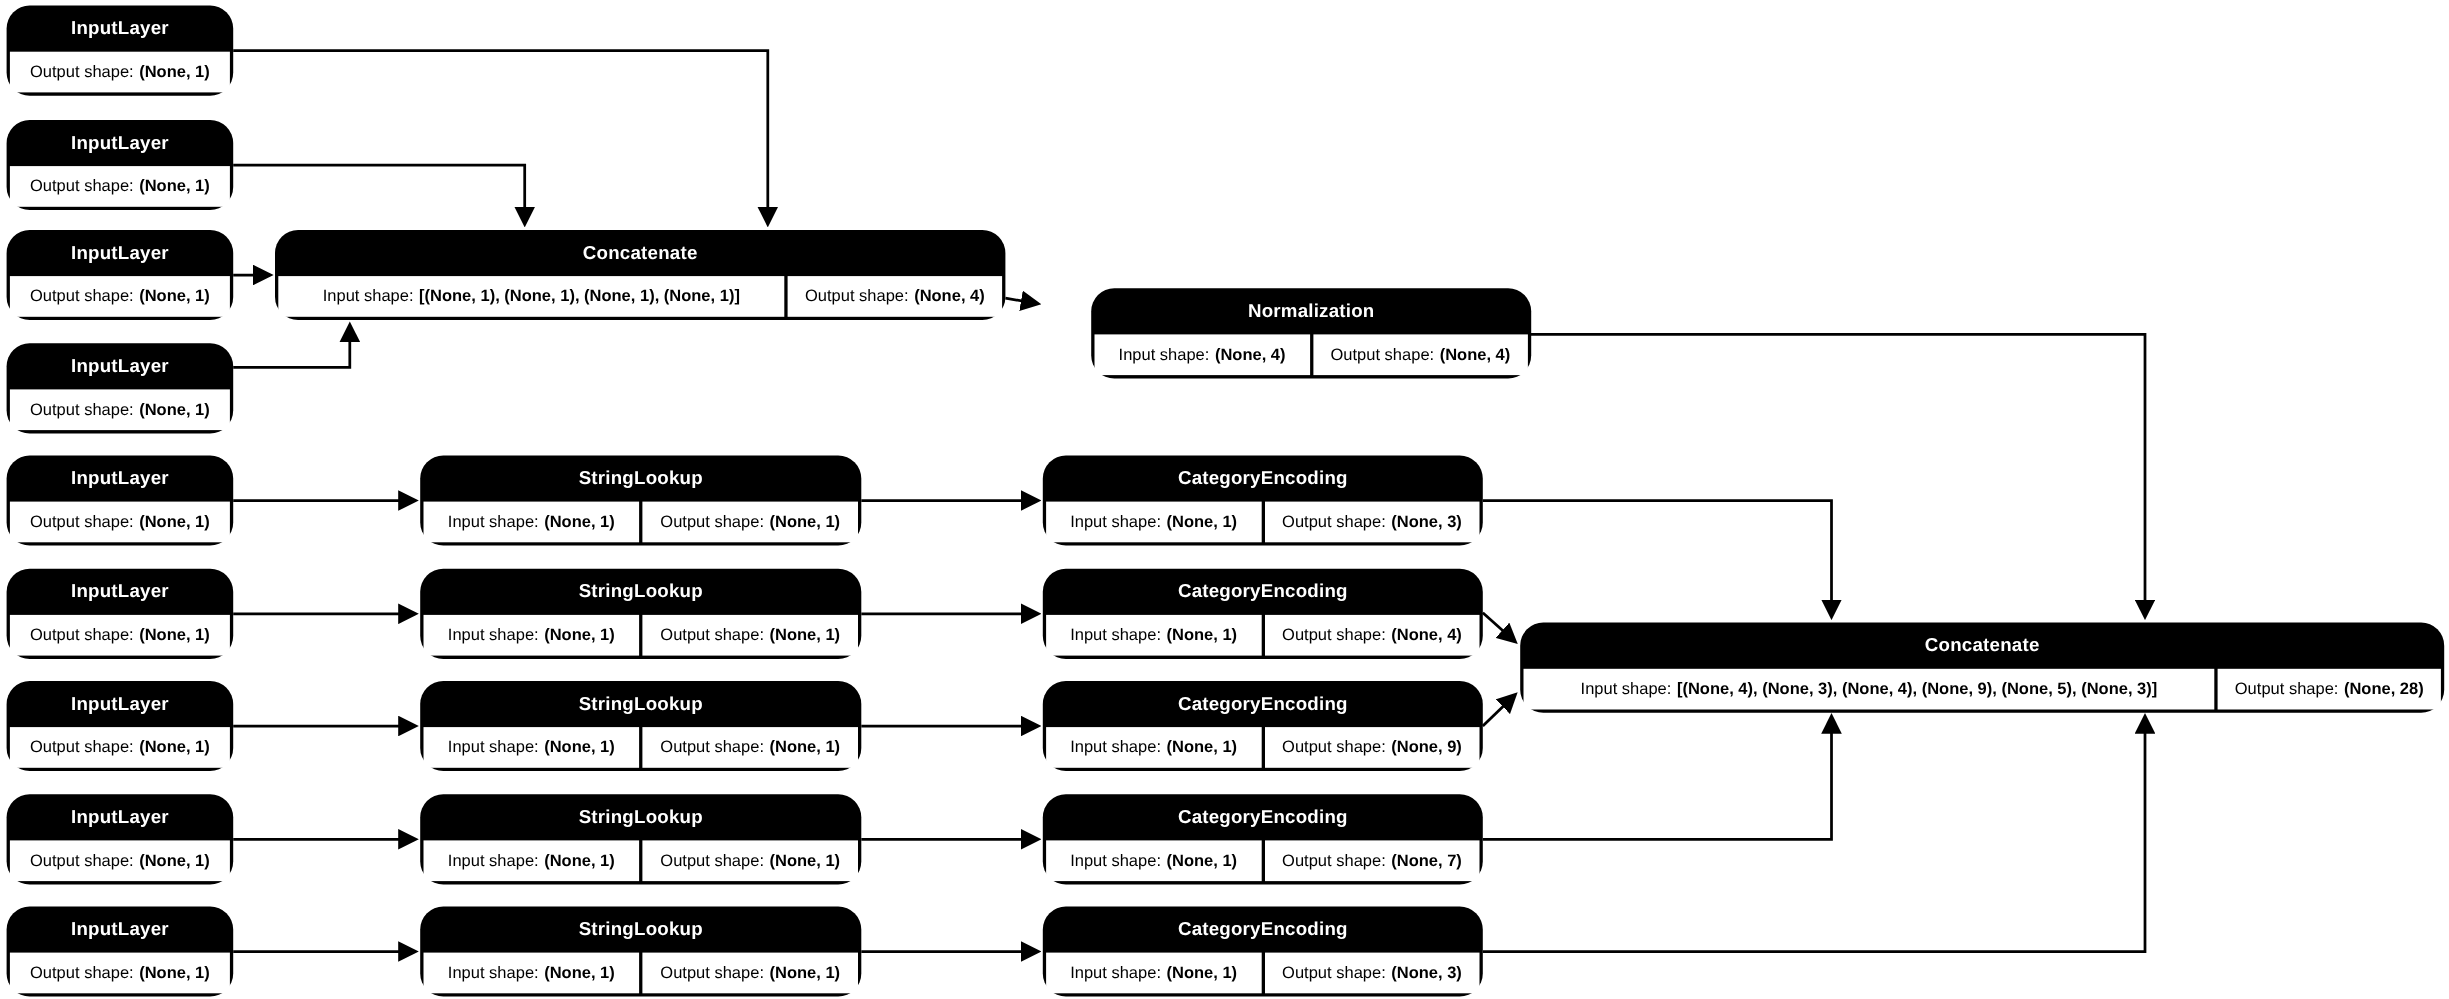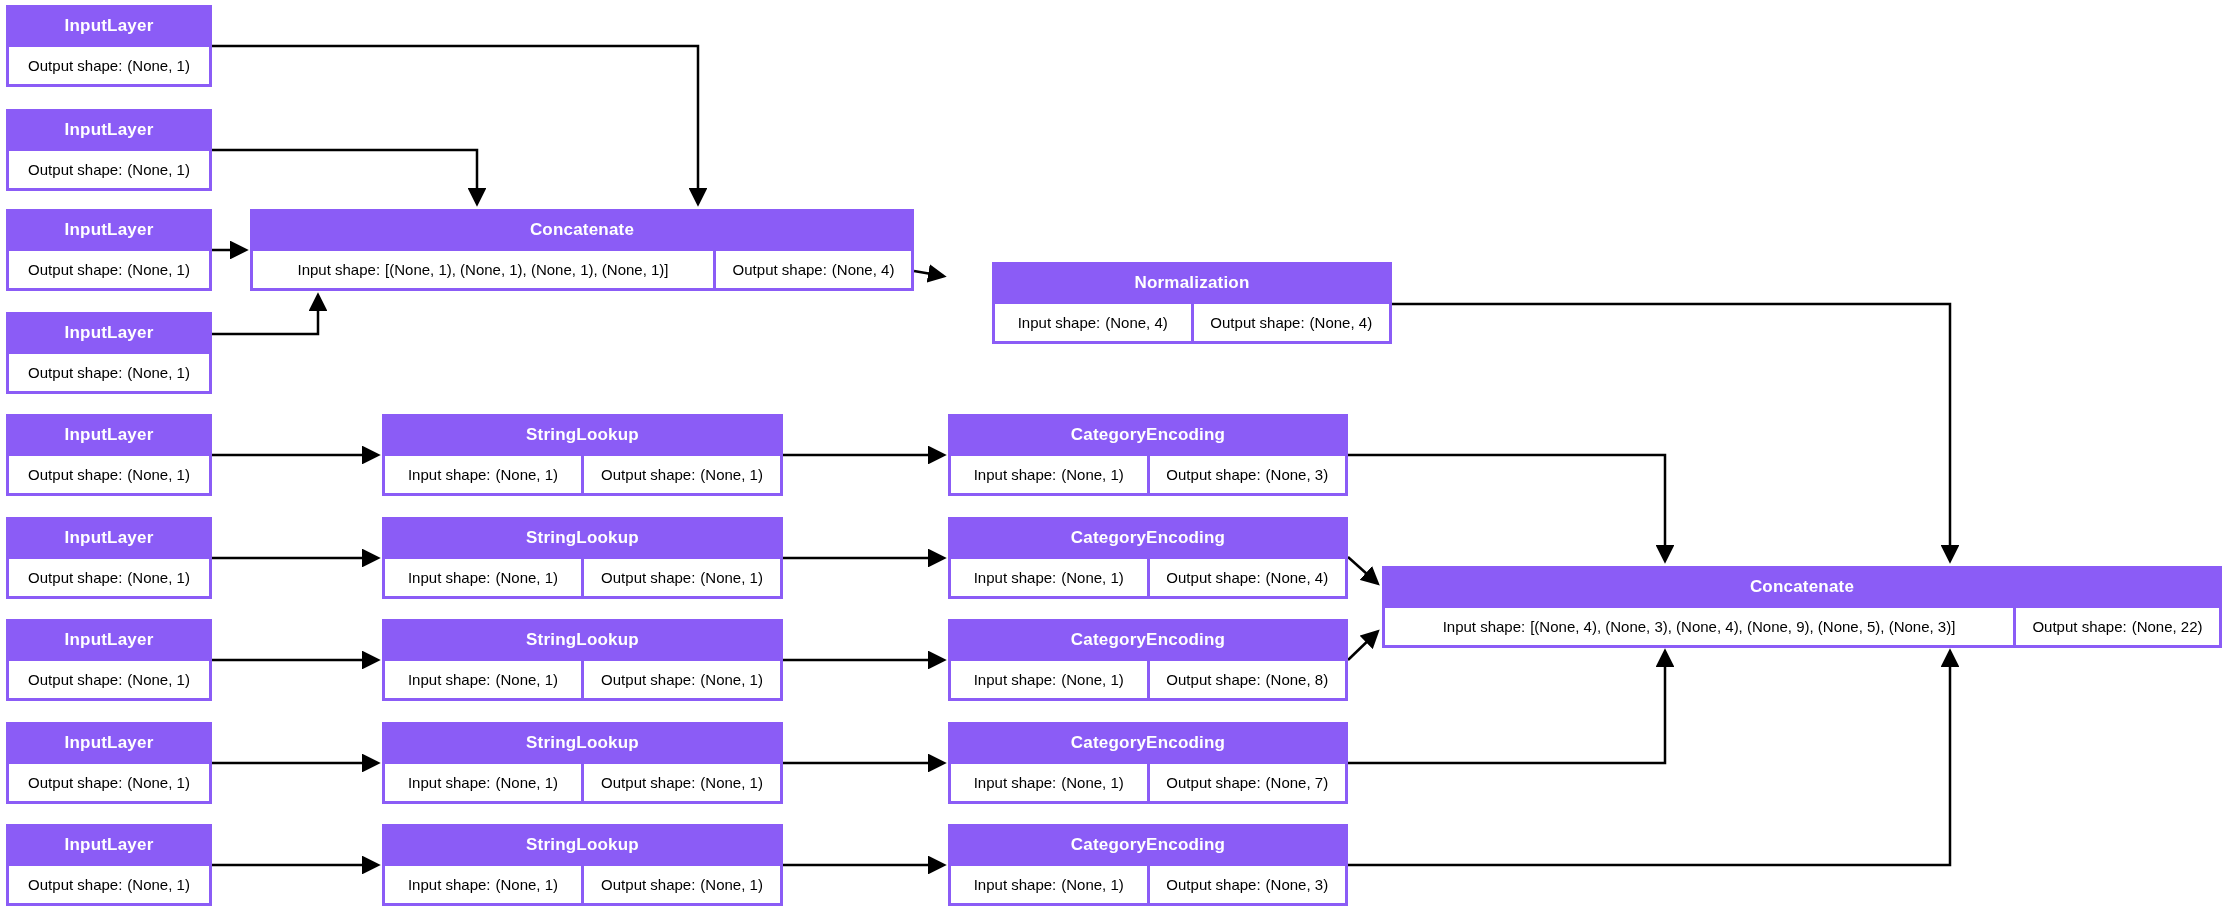--- a/index.html
+++ b/index.html
@@ -12,23 +12,24 @@
     overflow: hidden;
   }
   #edges {
     position: absolute;
     left: 0; top: 0;
     width: 2226px; height: 908px;
   }
   .edge { stroke: #000000; stroke-width: 2.5; fill: none; }
   .node {
     position: absolute;
-    background: #8b5cf6;
+    background: #000000;
     height: 82px;
     box-sizing: border-box;
+    border-radius: 21px;
   }
   .node-title {
     height: 42px;
     display: flex;
     align-items: center;
     justify-content: center;
     color: #ffffff;
     font-weight: bold;
     font-size: 17px;
     letter-spacing: 0.2px;
@@ -45,21 +46,21 @@
     color: #000000;
     flex: 1 1 0;
     display: flex;
     align-items: center;
     justify-content: center;
     white-space: nowrap;
     font-size: 15px;
     height: 37px;
     overflow: hidden;
   }
-  .cell .val { font-weight: normal; margin-left: 5px; }
+  .cell .val { font-weight: bold; margin-left: 5px; }
 </style>
 </head>
 <body>
 
 <div id="canvas">
 
   <svg id="edges" viewBox="0 0 2226 908" xmlns="http://www.w3.org/2000/svg">
     <defs>
       <marker id="arrow" viewBox="0 0 10 10" refX="8" refY="5" markerWidth="7.5" markerHeight="7.5" orient="auto-start-reverse">
         <path d="M 0 0 L 10 5 L 0 10 z" fill="#000000"></path>
@@ -306,21 +307,21 @@
 
   <div class="node" style="left:948px; top:619px; width:400px;">
     <div class="node-title">CategoryEncoding</div>
     <div class="node-body">
       <div class="cell">
         <span>Input shape:</span>
         <span class="val">(None, 1)</span>
       </div>
       <div class="cell">
         <span>Output shape:</span>
-        <span class="val">(None, 8)</span>
+        <span class="val">(None, 9)</span>
       </div>
     </div>
   </div>
 
   <div class="node" style="left:948px; top:722px; width:400px;">
     <div class="node-title">CategoryEncoding</div>
     <div class="node-body">
       <div class="cell">
         <span>Input shape:</span>
         <span class="val">(None, 1)</span>
@@ -348,18 +349,18 @@
 
   <div class="node" style="left:1382px; top:566px; width:840px;">
     <div class="node-title">Concatenate</div>
     <div class="node-body">
       <div class="cell" style="flex:0 0 628px;">
         <span>Input shape:</span>
         <span class="val">[(None, 4), (None, 3), (None, 4), (None, 9), (None, 5), (None, 3)]</span>
       </div>
       <div class="cell">
         <span>Output shape:</span>
-        <span class="val">(None, 22)</span>
+        <span class="val">(None, 28)</span>
       </div>
     </div>
   </div>
 
 </div>
 
 </body></html>

